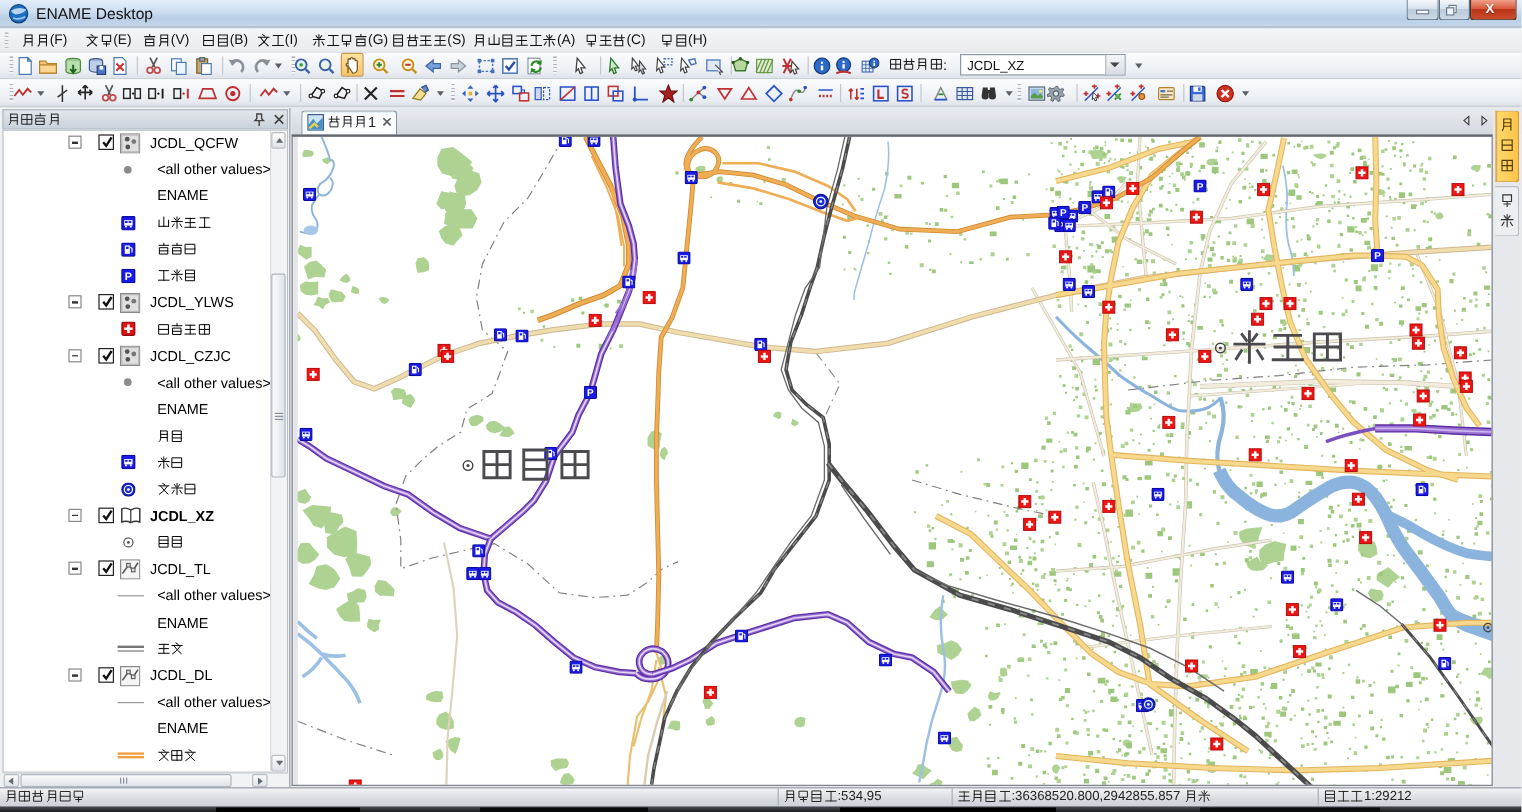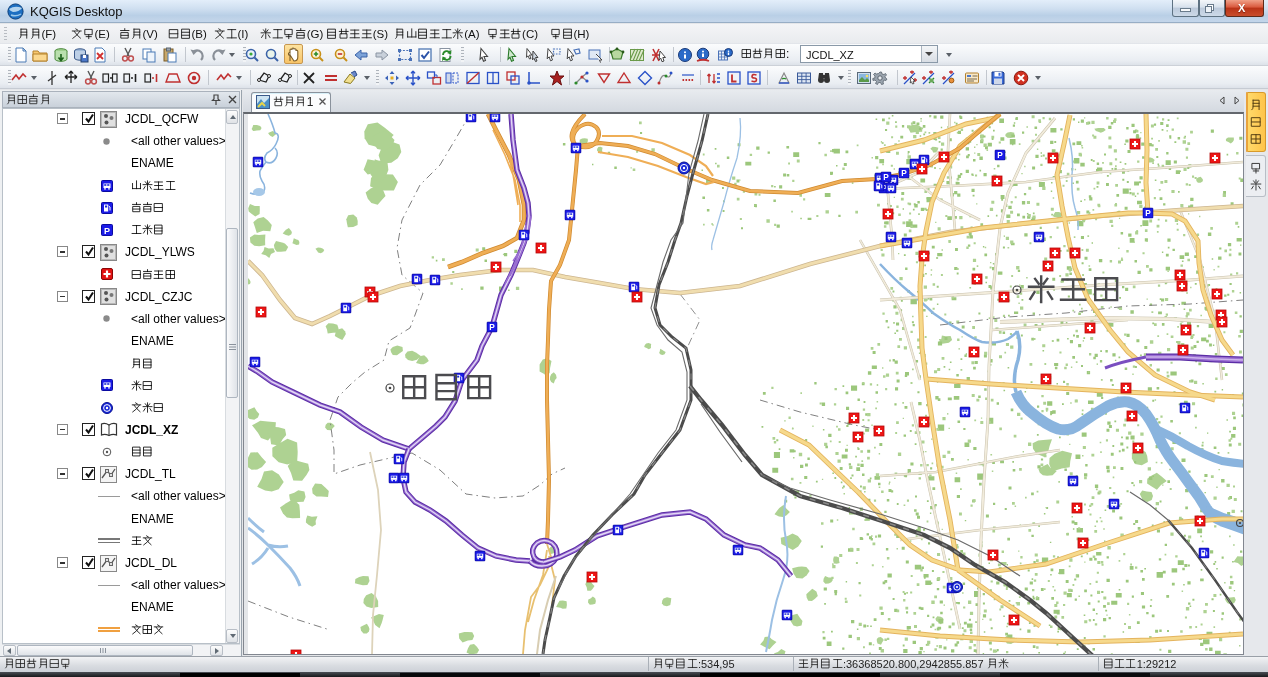--- a/index.html
+++ b/index.html
@@ -4,21 +4,21 @@
 body{width:1268px;height:677px;overflow:hidden;font-family:"Liberation Sans",sans-serif;position:relative;background:#e4e6e9}
 .ab{position:absolute}
 </style></head><body>
 <div class="ab" style="left:0;top:0;width:1268px;height:23px;background:linear-gradient(180deg,#e3eefa 0%,#cfdff0 40%,#b9cfe6 70%,#c4d6ea 100%);border-bottom:1px solid #98aec5"></div>
 <svg class="ab" style="left:7px;top:3px" width="17" height="17" viewBox="0 0 17 17">
 <circle cx="8.5" cy="8.5" r="7.6" fill="#1d6fc2"></circle>
     <circle cx="8.5" cy="8.5" r="7.6" fill="none" stroke="#0c3f7a" stroke-width="1"></circle>
 <path d="M2 6 Q8 2 15 5 Q12 9 6 9 Q3 8 2 6Z" fill="#cfe6f7" opacity=".85"></path>
 <path d="M4 12 Q9 14 14 11" stroke="#9cc8ea" stroke-width="1.4" fill="none"></path>
   </svg>
-<div class="ab" style="left:30px;top:4px;font-size:13px;color:#101010">KQGIS Desktop</div>
+<div class="ab" style="left:30px;top:4px;font-size:13px;color:#101010">ENAME Desktop</div>
 <div class="ab" style="left:1172px;top:0;width:27px;height:17px;background:linear-gradient(180deg,#f4f7fa,#d7e1ec 45%,#bccadb 50%,#ccd9e8);border:1px solid #5e7282;border-top:none;border-radius:0 0 3px 3px"></div>
 <div class="ab" style="left:1180px;top:8px;width:11px;height:4px;background:#f8fafc;border:1px solid #6a7c8c"></div>
 <div class="ab" style="left:1199px;top:0;width:26px;height:17px;background:linear-gradient(180deg,#f4f7fa,#d7e1ec 45%,#bccadb 50%,#ccd9e8);border:1px solid #5e7282;border-top:none;border-radius:0 0 3px 3px"></div>
 <div class="ab" style="left:1207px;top:4px;width:7px;height:7px;background:#fff;border:1px solid #67798a"></div>
 <div class="ab" style="left:1205px;top:6px;width:7px;height:7px;background:#eef3f8;border:1px solid #67798a"></div>
 <div class="ab" style="left:1225px;top:0;width:39px;height:17px;background:linear-gradient(180deg,#f0a088,#d9593d 45%,#b93317 50%,#c94d2c);border:1px solid #5e2a1a;border-top:none;border-radius:0 0 3px 3px"></div>
 <div class="ab" style="left:1238px;top:2px;font-size:11px;font-weight:bold;color:#fff;text-shadow:0 1px 1px #7a1f0c">X</div>
 <div class="ab" style="left:0;top:24px;width:1268px;height:19px;background:linear-gradient(180deg,#f4f5f7,#e9ebee)"></div>
 <div class="ab" style="left:4px;top:27px;width:3px;height:13px;background:repeating-linear-gradient(180deg,#b8bcc2 0,#b8bcc2 1px,transparent 1px,transparent 3px)"></div>
 <div style="position:absolute;left:18px;top:34px;display:flex;align-items:center;height:0;color:#111;white-space:nowrap;column-gap:0.2px">

